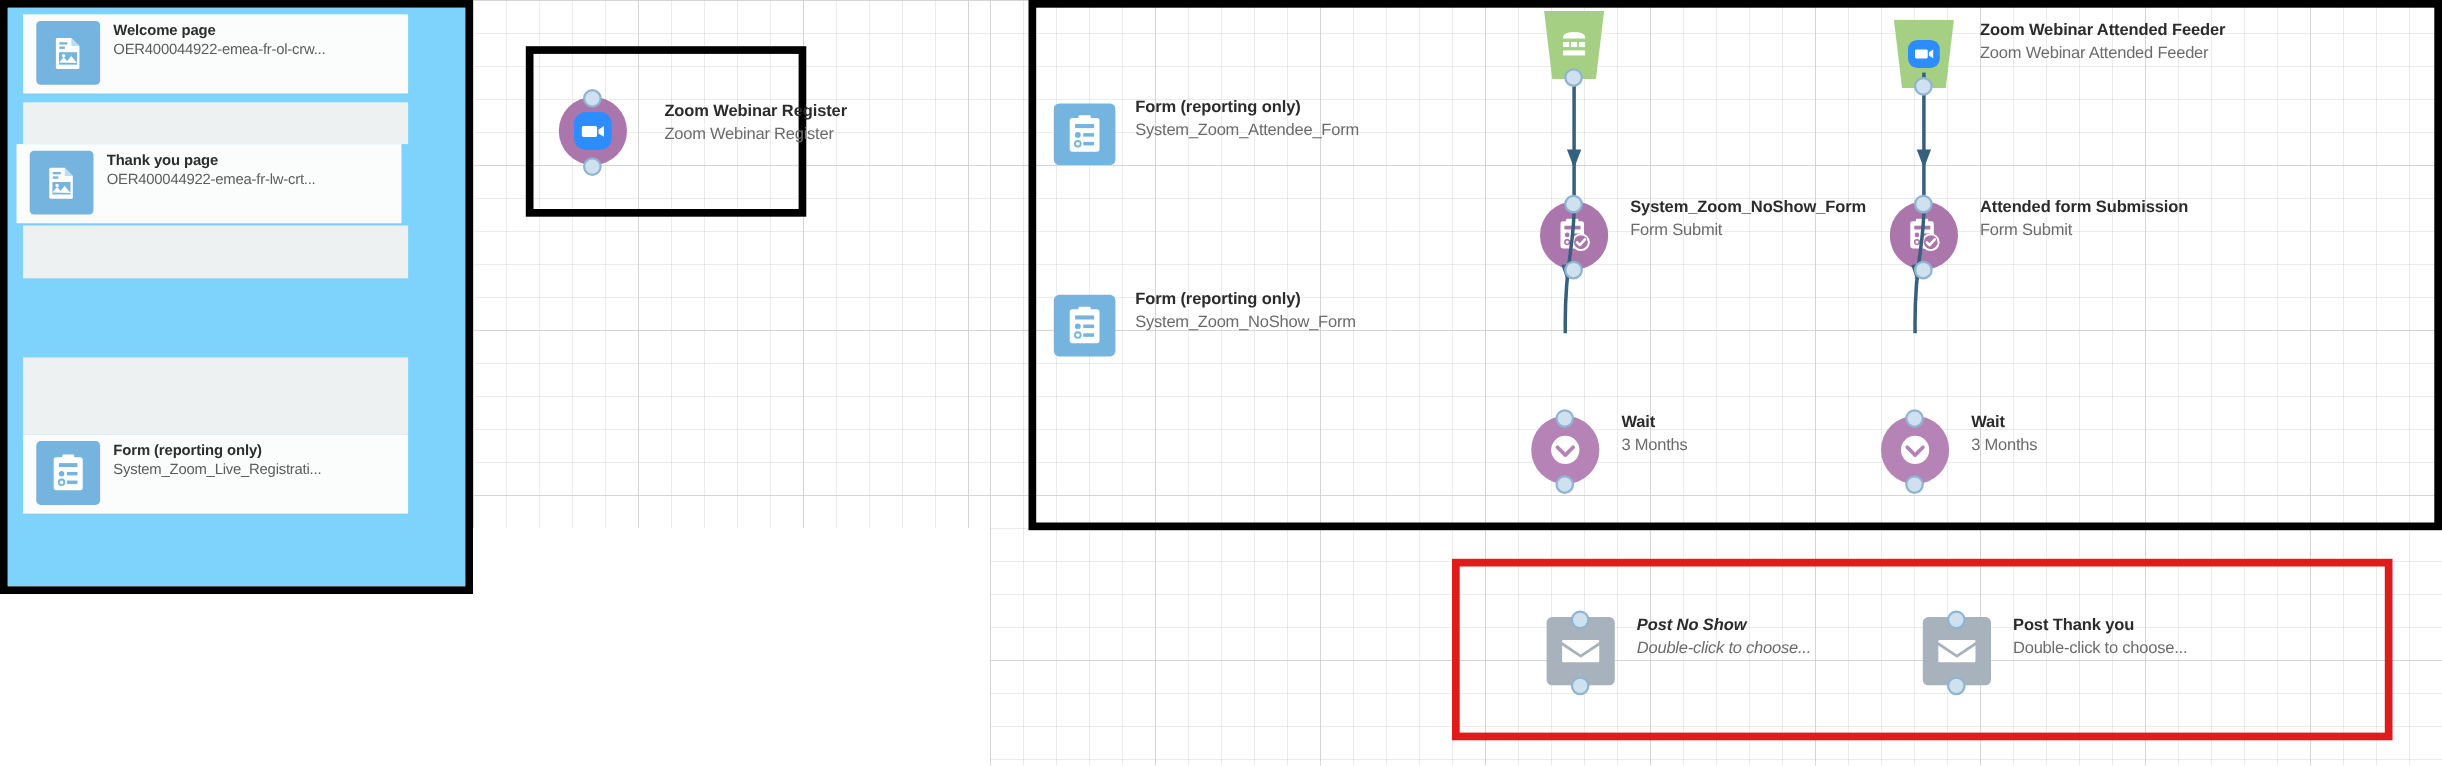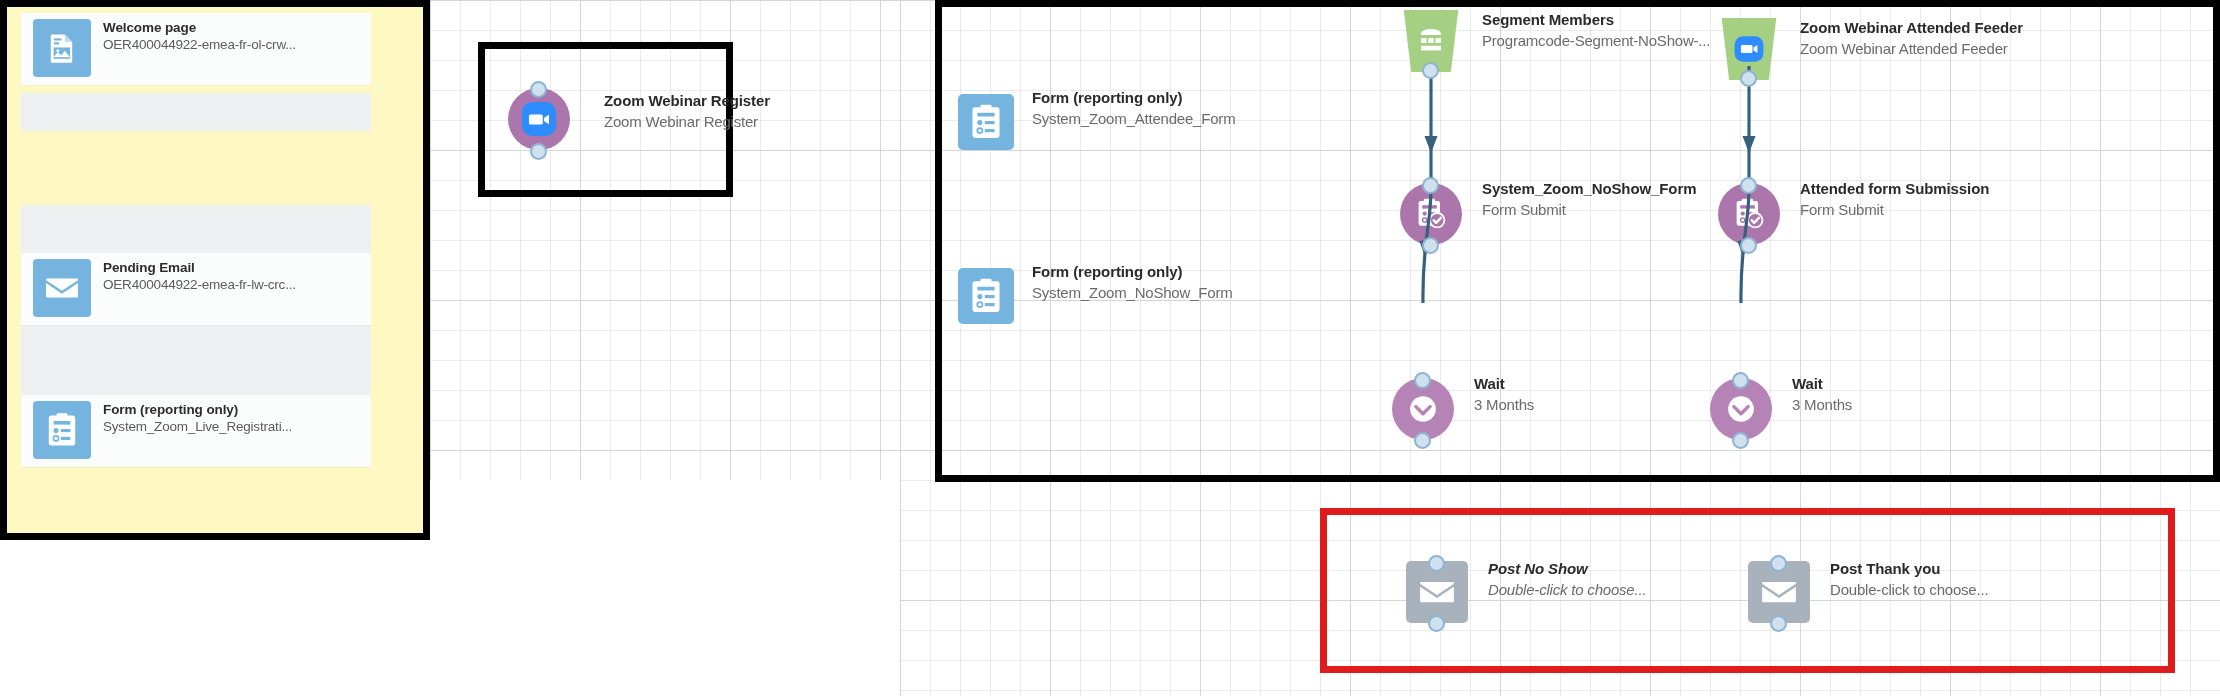--- a/index.html
+++ b/index.html
@@ -37,21 +37,21 @@
     height: 540px;
     background: #ffffff;
     border: 7px solid #000000;
     box-sizing: border-box;
     overflow: hidden;
   }
   #left-panel-inner {
     position: absolute;
     left: 0; top: 0;
     right: 0; bottom: 0;
-    background: #fef9c3;
+    background: #7dd3fc;
   }
   .lp-item {
     position: absolute;
     left: 14px;
     width: 350px;
     height: 72px;
     background: #fbfcfc;
     box-shadow: 0 1px 0 rgba(0,0,0,0.03);
   }
   .lp-item.sel { left: 8px; }
@@ -228,33 +228,38 @@
           <path fill="#ffffff" d="M6.1 18.3l3.0-3.5 2.3 2.5 2.5-3.3 3.8 4.6z"></path>
           <circle cx="9.1" cy="13.9" r="1.1" fill="#ffffff"></circle>
         </svg>
       </div>
       <div class="lp-text">
         <div class="lp-title">Welcome page</div>
         <div class="lp-sub">OER400044922-emea-fr-ol-crw...</div>
       </div>
     </div>
 
-
-    <div class="lp-item" style="top:246px;">
+    <div class="lp-item sel" style="top:124px;">
       <div class="lp-icon">
-        <svg width="34" height="26" viewBox="0 0 32 24" aria-hidden="true">
-          <path fill="#ffffff" d="M2 3h28a1 1 0 0 1 1 1v.6L16 14.6 1 4.6V4a1 1 0 0 1 1-1z"></path>
-          <path fill="#ffffff" d="M1 7.3l15 10 15-10V20a1 1 0 0 1-1 1H2a1 1 0 0 1-1-1z"></path>
+        <svg width="34" height="34" viewBox="0 0 24 24" aria-hidden="true">
+          <path fill="#ffffff" d="M5 2.5h9l5.2 5.2v13.8a.9.9 0 0 1-.9.9H5a.9.9 0 0 1-.9-.9V3.4A.9.9 0 0 1 5 2.5z"></path>
+          <path fill="#bcdcf0" d="M14 2.5l5.2 5.2H14z"></path>
+          <rect x="6.3" y="5.2" width="5.2" height="1.5" fill="#74b4df"></rect>
+          <rect x="6.3" y="8.0" width="3.6" height="1.5" fill="#74b4df"></rect>
+          <rect x="6.1" y="11.6" width="11.6" height="8.0" fill="#74b4df"></rect>
+          <path fill="#ffffff" d="M6.1 18.3l3.0-3.5 2.3 2.5 2.5-3.3 3.8 4.6z"></path>
+          <circle cx="9.1" cy="13.9" r="1.1" fill="#ffffff"></circle>
         </svg>
       </div>
       <div class="lp-text">
-        <div class="lp-title">Pending Email</div>
-        <div class="lp-sub">OER400044922-emea-fr-lw-crc...</div>
+        <div class="lp-title">Thank you page</div>
+        <div class="lp-sub">OER400044922-emea-fr-lw-crt...</div>
       </div>
     </div>
+
 
     <div class="lp-item" style="top:388px;">
       <div class="lp-icon">
         <svg width="32" height="36" viewBox="0 0 26 30" aria-hidden="true">
           <rect x="2" y="3" width="22" height="25" rx="2" fill="#ffffff"></rect>
           <rect x="8.5" y="1" width="9" height="4.5" rx="1" fill="#ffffff"></rect>
           <rect x="6" y="7.5" width="14" height="3" fill="#74b4df"></rect>
           <circle cx="8" cy="15.5" r="2.1" fill="#74b4df"></circle>
           <rect x="12" y="14.2" width="8" height="2.6" fill="#74b4df"></rect>
           <circle cx="8" cy="22" r="2.1" fill="none" stroke="#74b4df" stroke-width="1.4"></circle>
@@ -352,24 +357,20 @@
   <div class="node-icon ic-feeder" style="left:0; top:0;">
     <svg width="32" height="30" viewBox="0 0 32 30" aria-hidden="true">
       <path fill="#ffffff" d="M6 7.5a10 4.5 0 0 1 20 0v1.6H6z"></path>
       <rect x="6" y="12.2" width="5.6" height="4.6" fill="#ffffff"></rect>
       <rect x="13.2" y="12.2" width="5.6" height="4.6" fill="#ffffff"></rect>
       <rect x="20.4" y="12.2" width="5.6" height="4.6" fill="#ffffff"></rect>
       <rect x="6" y="19.8" width="20" height="4.6" fill="#ffffff"></rect>
     </svg>
   </div>
   <div class="dot" style="left:22px; top:52px;"></div>
-  <div class="node-label" style="left:82px; top:0px;">
-    <div class="node-title">Segment Members</div>
-    <div class="node-sub">Programcode-Segment-NoShow-...</div>
-  </div>
 </div>
 
 <div class="node" style="left:1718px; top:18px; width:500px; height:80px;">
   <div class="node-icon ic-feeder" style="left:0; top:0;">
     <svg width="34" height="34" viewBox="0 0 40 40" aria-hidden="true">
       <rect x="3" y="5" width="34" height="30" rx="10" fill="#2d8cff"></rect>
       <path fill="#ffffff" d="M12 15.2h10.6a1.5 1.5 0 0 1 1.5 1.5v6.6a1.5 1.5 0 0 1-1.5 1.5H12a1.5 1.5 0 0 1-1.5-1.5v-6.6A1.5 1.5 0 0 1 12 15.2z"></path>
       <path fill="#ffffff" d="M25.3 18.3l4.6-2.9v9.2l-4.6-2.9z"></path>
     </svg>
   </div>

